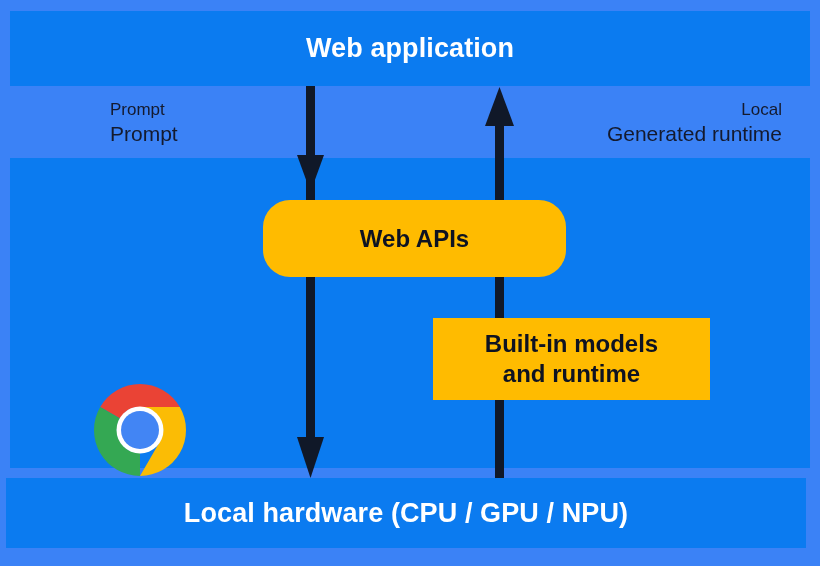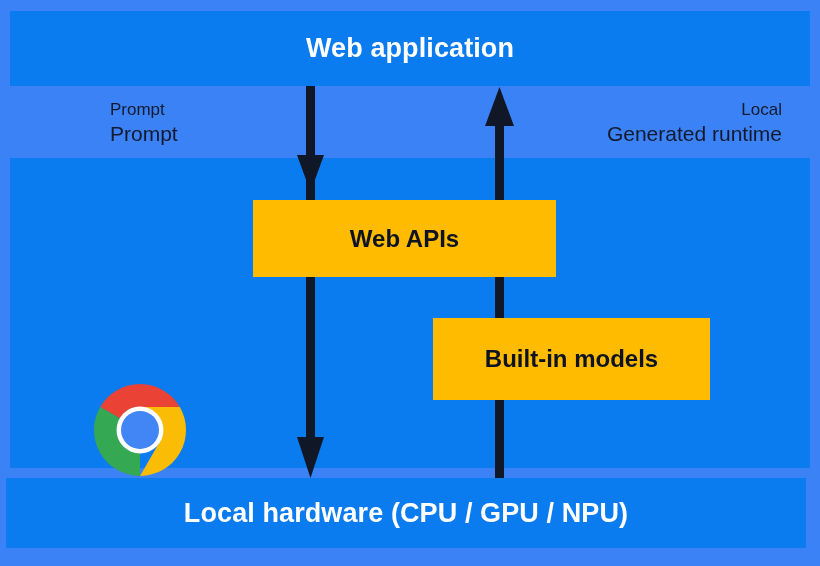--- a/index.html
+++ b/index.html
@@ -98,24 +98,25 @@
     justify-content: center;
     text-align: center;
   }
   .amber-label {
     color: #0E1322;
     font-weight: bold;
     font-size: 24px;
     line-height: 1.24;
   }
   #box-web-apis {
-    left: 253px;
+    left: 263px;
     top: 200px;
     width: 303px;
     height: 77px;
+    border-radius: 27px;
   }
   #box-built-in-models {
     left: 433px;
     top: 318px;
     width: 277px;
     height: 82px;
     justify-content: center;
   }
 
   
@@ -188,20 +189,20 @@
       <rect x="495" y="110" width="9" height="368" fill="#101828"></rect>
       <polygon points="485,126 514,126 499.5,87 " fill="#101828"></polygon>
     </g>
   </svg>
 
   <div class="amber-box" id="box-web-apis">
     <span class="amber-label">Web APIs</span>
   </div>
 
   <div class="amber-box" id="box-built-in-models">
-    <span class="amber-label"><span>Built-in models</span><br></span>
+    <span class="amber-label"><span>Built-in models</span><br><span>and runtime</span></span>
   </div>
 
   <div class="band" id="band-local-hardware">
     <span class="band-label">Local hardware (CPU / GPU / NPU)</span>
   </div>
 
 </div>
 
 </body></html>

